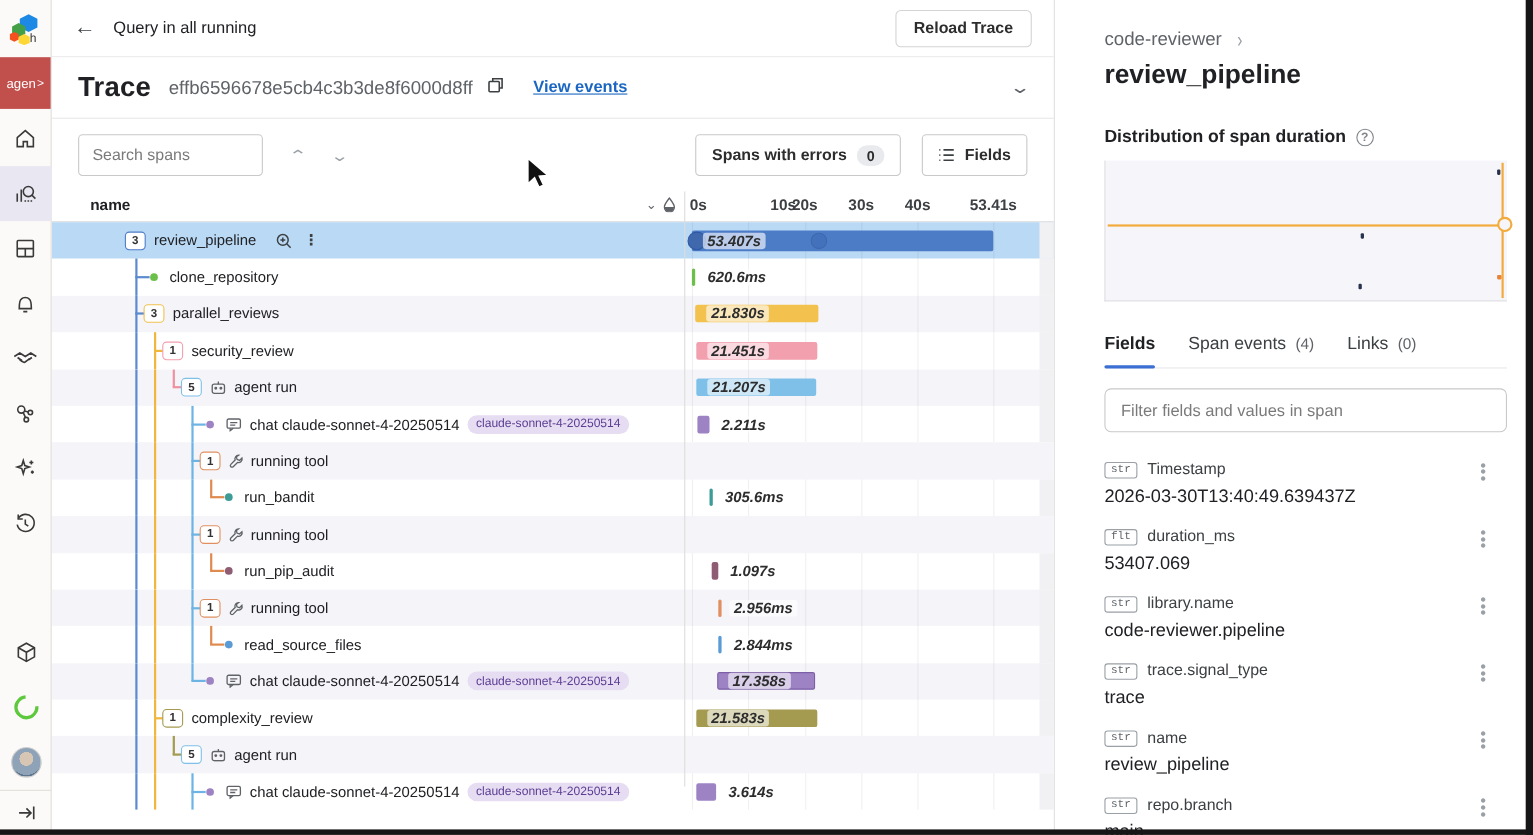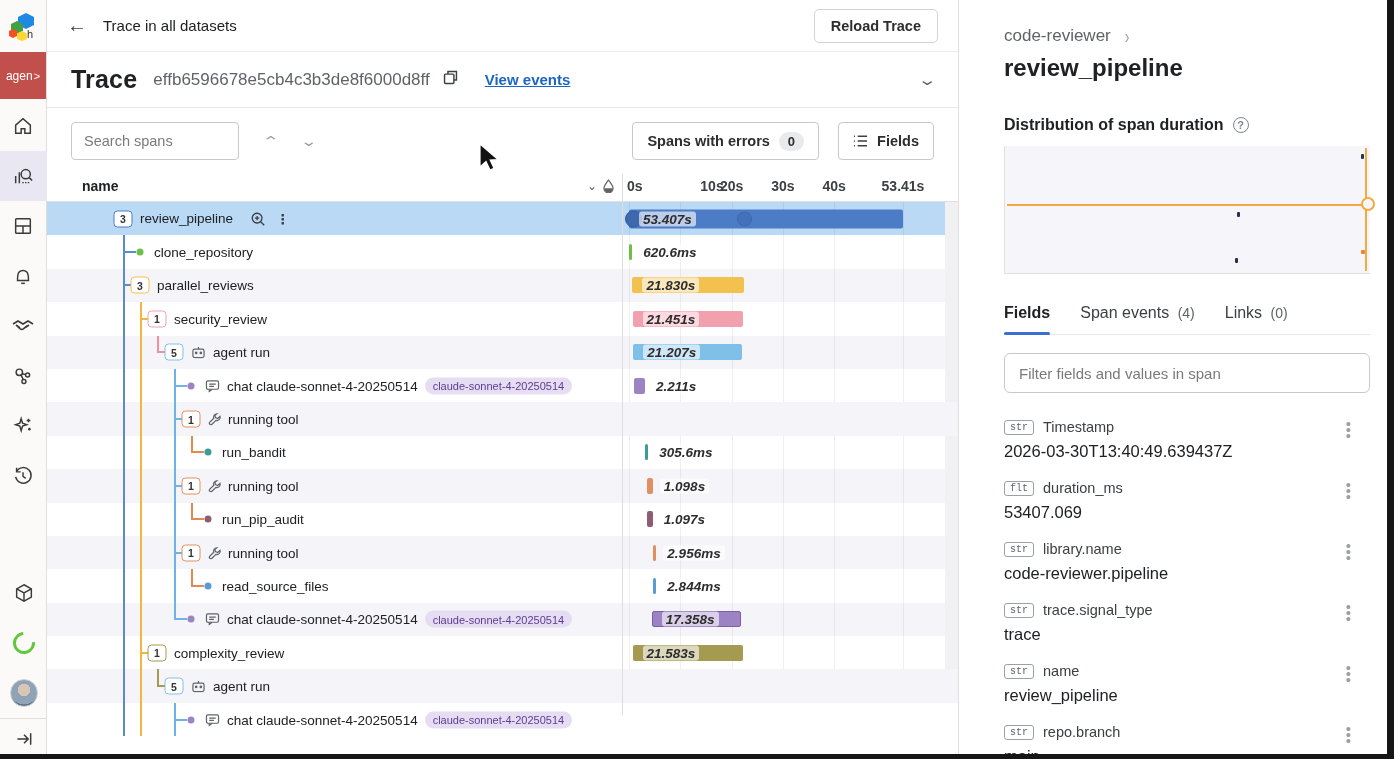--- a/index.html
+++ b/index.html
@@ -195,21 +195,21 @@
       <svg width="20" height="20" viewBox="0 0 24 24">
           <path d="M4 12 H16 M12 7 L17 12 L12 17 M20 5 V19" stroke-width="1.8"></path>
         </svg>
     </div>
   </div>
 </div>
 
 <div class="main">
   <div class="topbar">
     <span class="back-arrow">←</span>
-    <span class="topbar-title">Trace in all datasets</span>
+    <span class="topbar-title">Query in all running</span>
     <button class="reload-btn">Reload Trace</button>
   </div>
 
   <div class="trace-head">
     <span class="trace-title">Trace</span>
     <span class="trace-id">effb6596678e5cb4c3b3de8f6000d8ff</span>
     <span class="copy-icon">
       <svg width="17" height="17" viewBox="0 0 20 20" fill="none" stroke="#3c4043" stroke-width="1.7">
           <rect x="3" y="6" width="11" height="11" rx="1"></rect>
           <path d="M7 6 V3 H17 V13 H14"></path>
@@ -461,31 +461,20 @@
             <div class="badge" style="left: 144px; border-color: rgb(224, 144, 96);">1</div>
             <div class="row-label" style="left: 161px;">
               <span class="row-icon">
                 <svg width="13" height="13" viewBox="0 0 14 14" style="stroke:#5f6368;fill:none;stroke-width:1.3">
                   <path d="M9.5 1.5 a3.5 3.5 0 0 0-3.3 4.7 L2 10.4 a1.6 1.6 0 0 0 2.3 2.3 L8.5 8.5 a3.5 3.5 0 0 0 4.4-4.4 L10.5 6.5 8 5.5 7.5 3 Z"></path>
                 </svg>
               </span>
               <span>running tool</span>
             </div>
           </div>
-          <div class="timeline">
-            <div class="gridline" style="left: 6px;"></div>
-            <div class="gridline" style="left: 57.3041px;"></div>
-            <div class="gridline" style="left: 108.608px;"></div>
-            <div class="gridline" style="left: 159.912px;"></div>
-            <div class="gridline" style="left: 211.217px;"></div>
-            <div class="gridline" style="left: 280.015px;"></div>
-            <div class="bar" style="left: 24.213px; width: 5.63319px; background: rgb(224, 144, 96);"></div>
-            <div class="bar-label" style="left: 36.8462px;">1.098s</div>
-            <div class="gutter"></div>
-          </div>
         </div>
         <div class="trow">
           <div class="tree-layer">
             <div class="guide" style="left: 76px; background: rgb(91, 138, 208);"></div>
             <div class="guide" style="left: 93px; background: rgb(240, 182, 62);"></div>
             <div class="guide" style="left: 127px; background: rgb(109, 180, 228);"></div>
             <div class="elbow-v" style="left: 144px; background: rgb(223, 138, 79); height: 50%;"></div>
             <div class="elbow-h" style="left: 144px; top: calc(50% - 1px); width: 13px; background: rgb(223, 138, 79);"></div>
             <div class="dotm" style="left: 161px; background: rgb(143, 93, 115);"></div>
             <div class="row-label" style="left: 175px;">
@@ -641,20 +630,31 @@
                 <svg width="15" height="13" viewBox="0 0 16 14" style="stroke:#5f6368;fill:none;stroke-width:1.3">
                   <rect x="1.5" y="1.5" width="13" height="9" rx="1.5"></rect>
                   <path d="M4.5 10.5 L4.5 13 L7.5 10.5"></path>
                   <path d="M4.5 5 h7 M4.5 7.5 h5"></path>
                 </svg>
               </span>
               <span>chat claude-sonnet-4-20250514</span>
               <span class="pill">claude-sonnet-4-20250514</span>
             </div>
           </div>
+          <div class="timeline">
+            <div class="gridline" style="left: 6px;"></div>
+            <div class="gridline" style="left: 57.3041px;"></div>
+            <div class="gridline" style="left: 108.608px;"></div>
+            <div class="gridline" style="left: 159.912px;"></div>
+            <div class="gridline" style="left: 211.217px;"></div>
+            <div class="gridline" style="left: 280.015px;"></div>
+            <div class="bar" style="left: 9.6939px; width: 18.5413px; background: rgb(157, 130, 196);"></div>
+            <div class="bar-label" style="left: 35.2352px;">3.614s</div>
+            <div class="gutter"></div>
+          </div>
         </div>
       </div>
     <div class="col-divider"></div>
   </div>
 </div>
 
 <div class="panel">
   <div class="crumb">
     <span>code-reviewer</span>
     <span class="gt">›</span>

